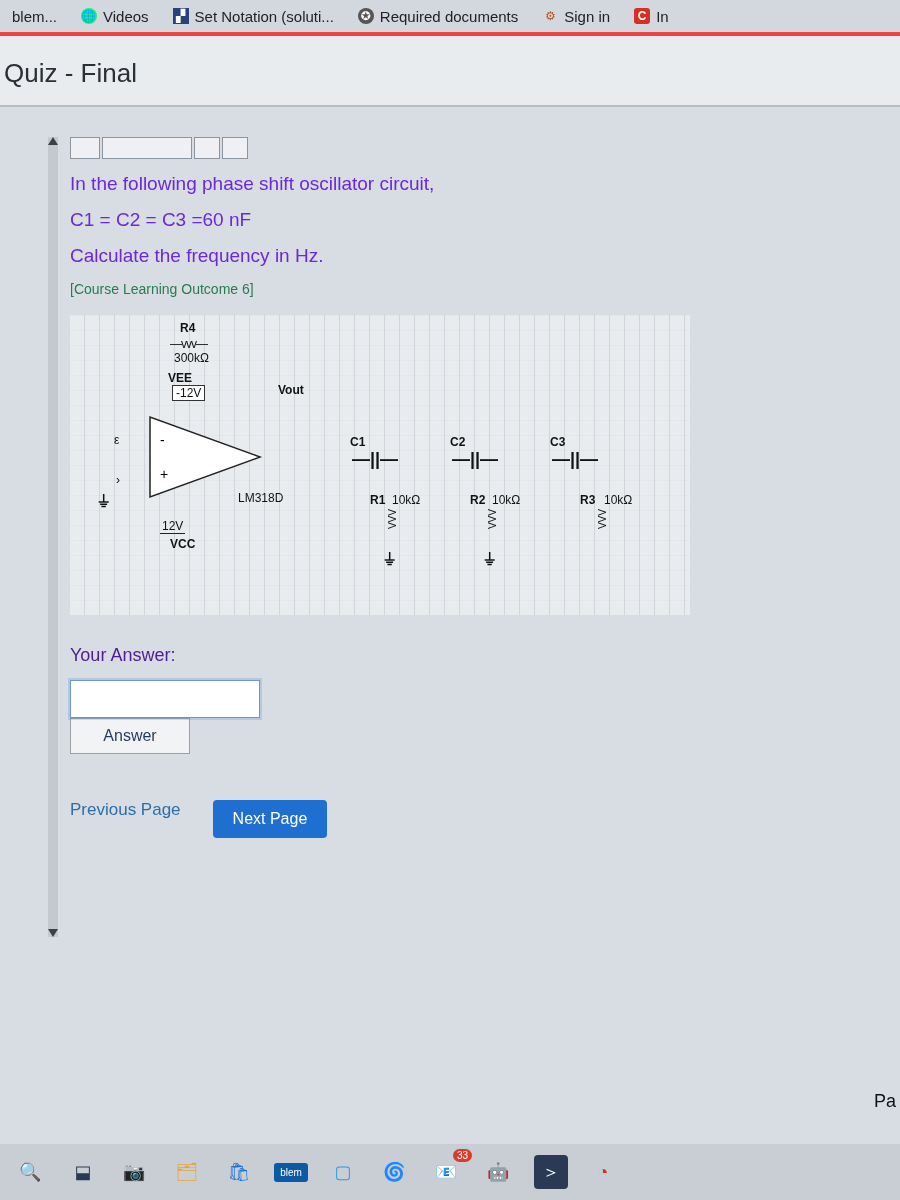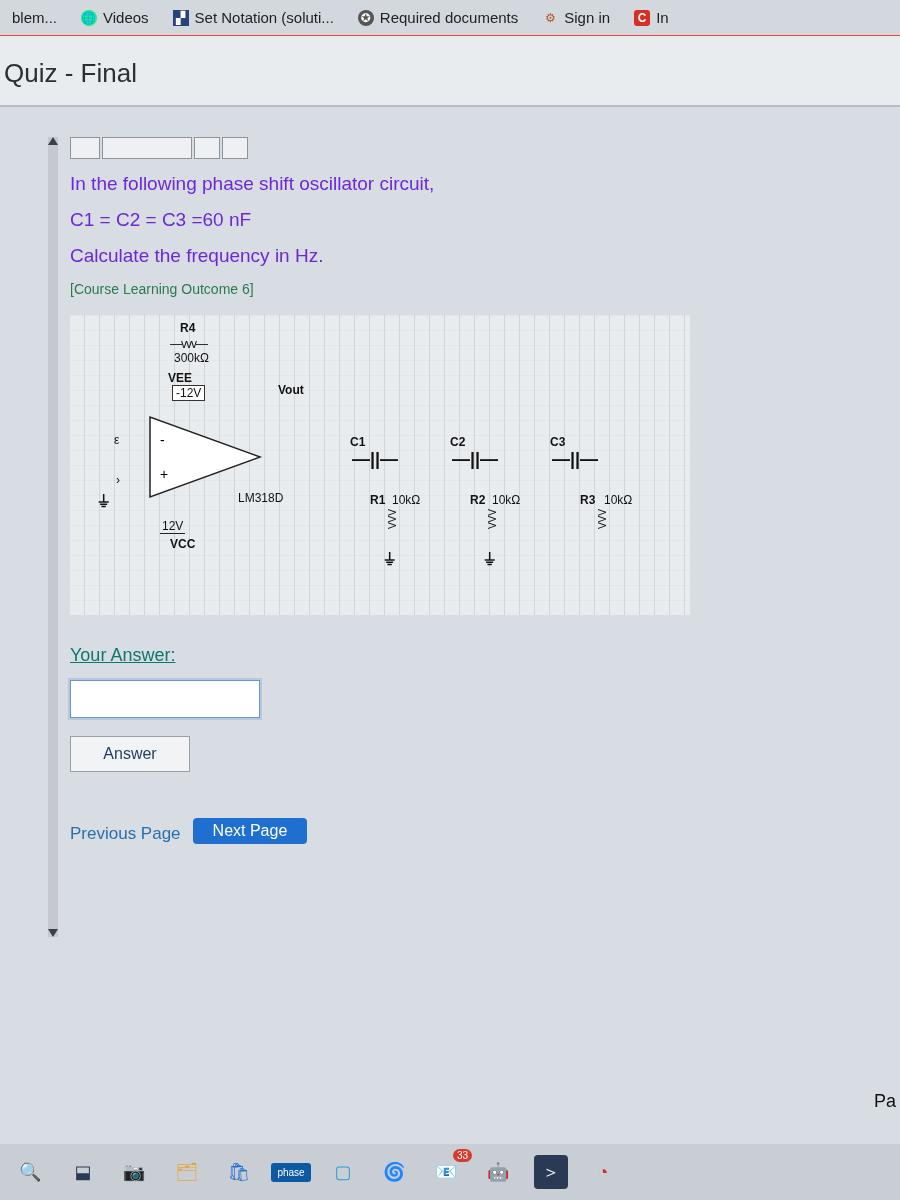--- a/index.html
+++ b/index.html
@@ -13,21 +13,21 @@
   }
   .tabs {
     display: flex;
     align-items: center;
     background: #d3d8df;
     height: 36px;
     gap: 8px;
     padding: 0 4px;
     font-size: 15px;
     color: #222;
-    border-bottom: 1px solid #ef4444;
+    border-bottom: 4px solid #ef4444;
   }
   .tab {
     display: flex;
     align-items: center;
     gap: 6px;
     padding: 4px 8px;
     white-space: nowrap;
   }
   .tab .ticon {
     width: 16px; height: 16px; display:inline-flex; align-items:center; justify-content:center;
@@ -79,37 +79,37 @@
                 repeating-linear-gradient(90deg,transparent,transparent 14px,#e4e7ea 14px,#e4e7ea 15px);
     background-blend-mode: multiply;
     position: relative;
     font-family: Arial, sans-serif;
     font-size: 12px;
     color:#111;
     margin-bottom: 30px;
   }
   .circuit-box .lbl{position:absolute;font-weight:bold;}
   .answer-area { margin-top: 8px; }
-  .answer-label { font-size: 18px; color:#0f766e; margin-bottom: 14px; text-decoration: underline; }
+  .answer-label { font-size: 18px; color:#4c1d95; margin-bottom: 14px; }
   .answer-input {
     width: 190px; height: 38px; border:1px solid #6a97c7; background:#fff;
     padding: 4px 8px; font-size:16px; outline: 2px solid rgba(80,140,210,.25);
   }
   .answer-btn {
-    display:block; margin-top:18px; width:120px; height:36px;
+    display:block; width:120px; height:36px;
     background:#f2f3f5; border:1px solid #9aa0a8; color:#1f3a5f; font-size:16px;
     text-align:center; line-height:34px; cursor:pointer;
   }
   .pager {
-    display:flex; align-items:flex-end; gap:12px; margin-top:46px;
+    display:flex; align-items:flex-start; gap:32px; margin-top:46px;
   }
   .prev { color:#2a6fab; font-size:17px; cursor:pointer; }
   .next {
     background:#1f6fd1; color:#fff; border:none; border-radius:4px;
-    padding:4px 20px; font-size:16px; cursor:pointer;
+    padding:10px 20px; font-size:16px; cursor:pointer;
   }
   .right-cut { position:absolute; right:4px; top:984px; font-size:18px; color:#111;}
   .taskbar {
     position:absolute; bottom:0; left:0; right:0; height:56px;
     background:#c9ced5; display:flex; align-items:center; gap:18px;
     padding:0 14px;
   }
   .tb-slot {
     width:34px; height:34px; display:flex; align-items:center; justify-content:center;
     font-size:18px;
@@ -234,21 +234,21 @@
   <span class="right-cut">Pa</span>
 </div>
 
 <div class="taskbar">
   <div class="tb-slot">🔍</div>
   <div class="tb-slot" style="color:#2a3a55">⬓</div>
   <div class="tb-slot" style="color:#2a6fc9">📷</div>
   <div class="tb-slot" style="color:#e6a63a">🗂</div>
   <div class="tb-slot" style="color:#1f6fd1">🛍</div>
   <div class="tb-slot">
-      <span class="hp-tile">phase</span>
+      <span class="hp-tile">blem</span>
     </div>
   <div class="tb-slot" style="color:#2aa0d8">▢</div>
   <div class="tb-slot" style="color:#2a6fc9">🌀</div>
   <div class="tb-slot badge" data-badge="33" style="color:#2a7a4f">📧</div>
   <div class="tb-slot" style="color:#7aa9d6">🤖</div>
   <div class="tb-slot" style="background:#2a3a55;color:#fff;border-radius:4px;">＞</div>
   <div class="tb-slot" style="color:#d62f26">◔</div>
 </div>
 
 </body></html>

